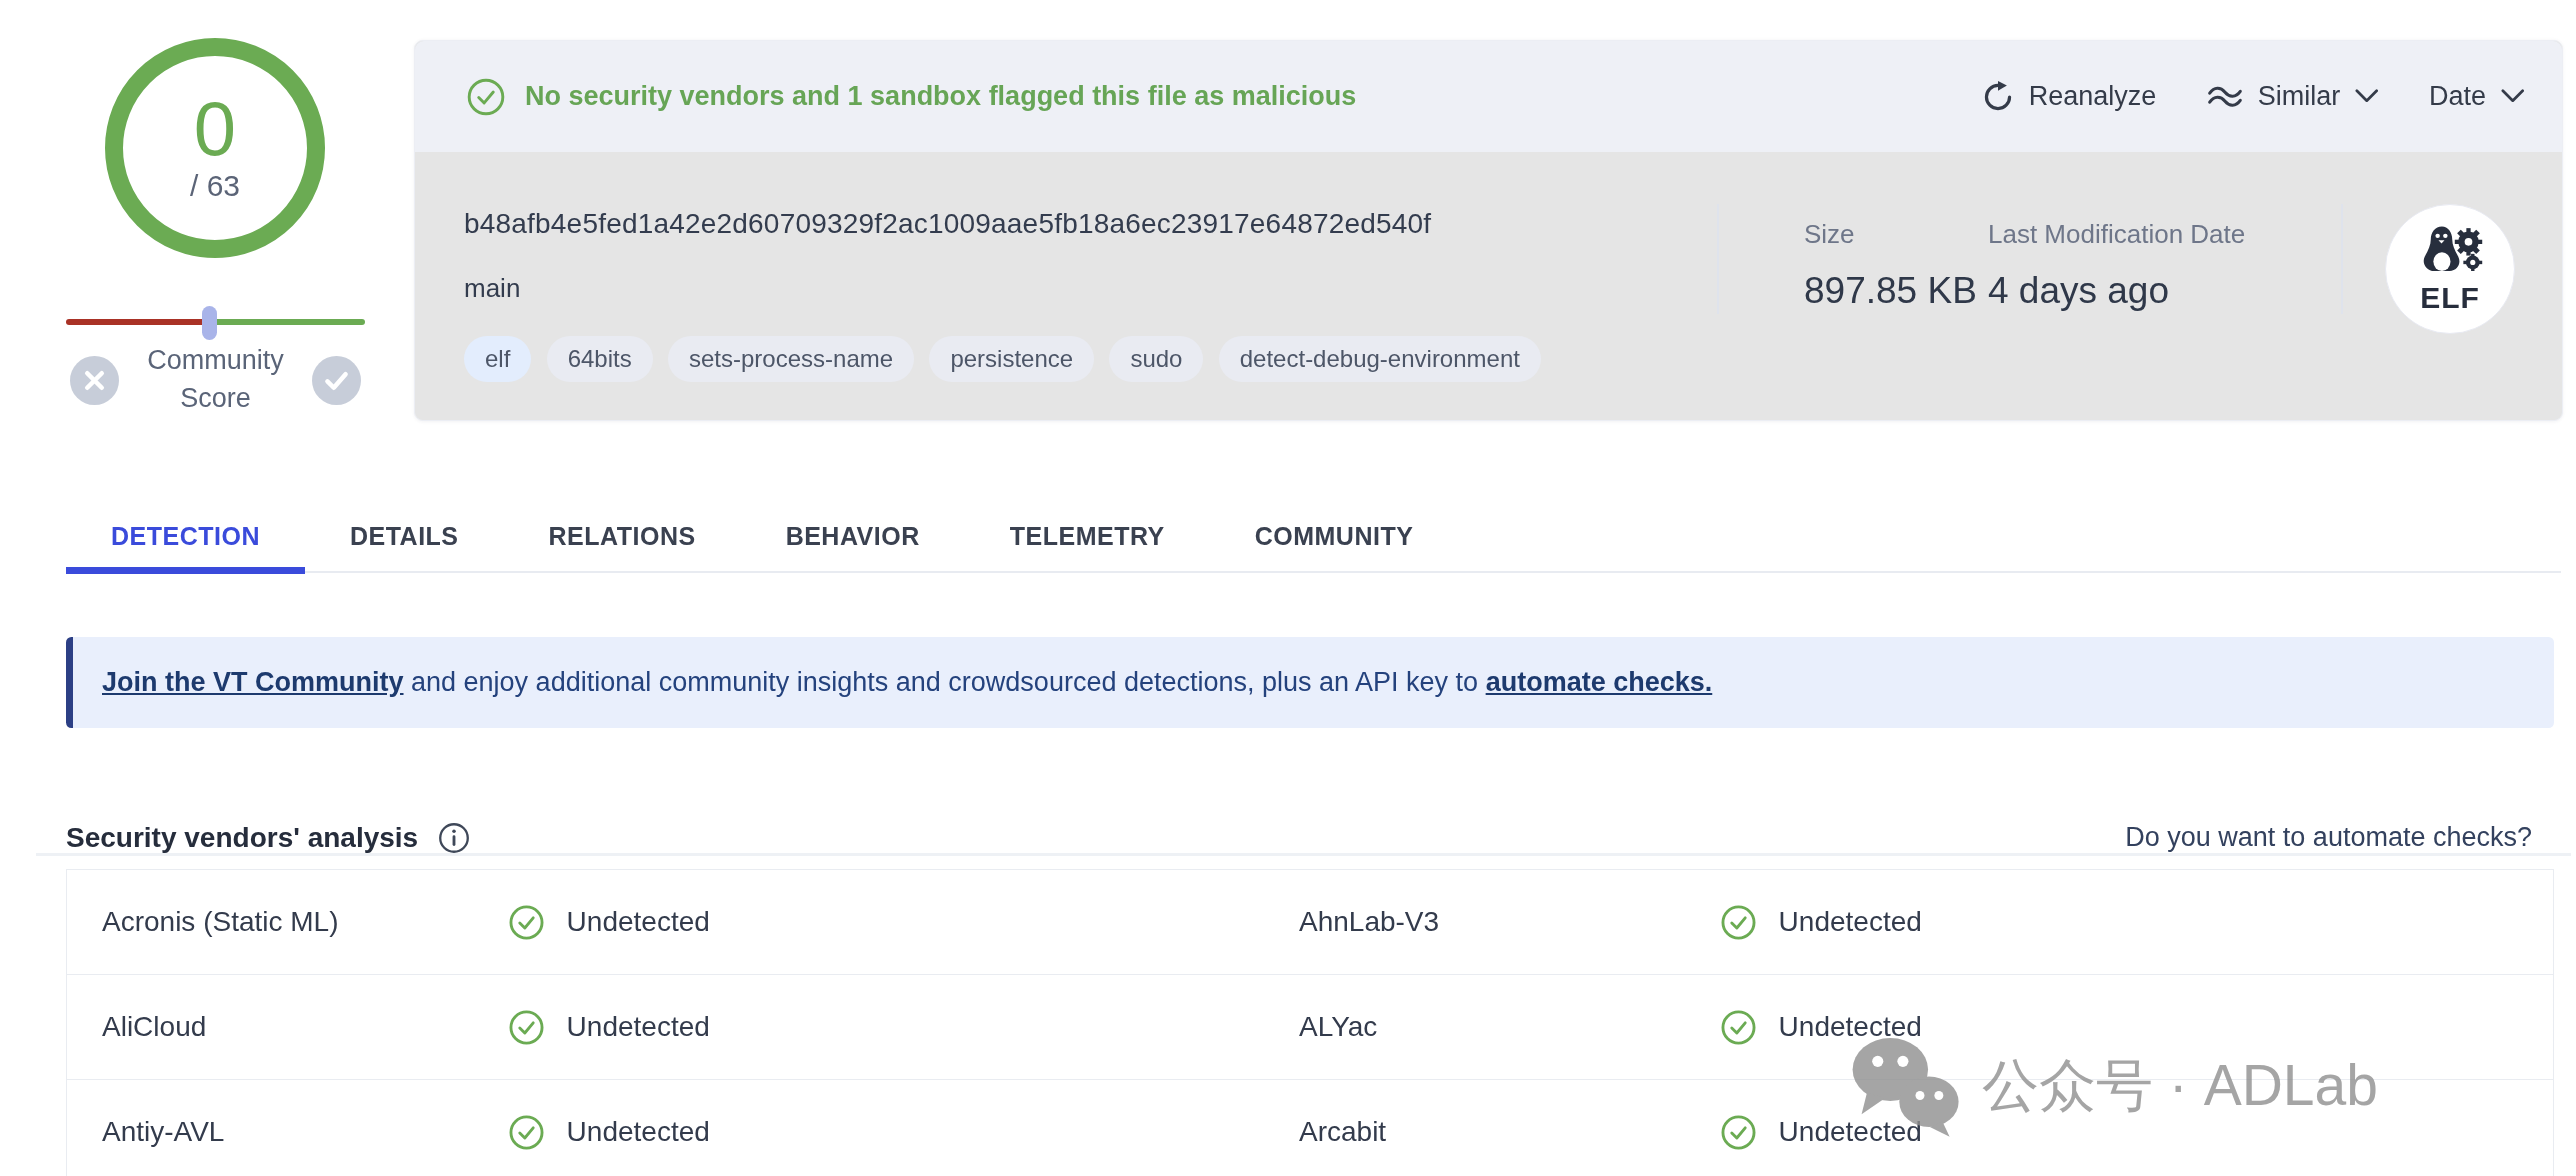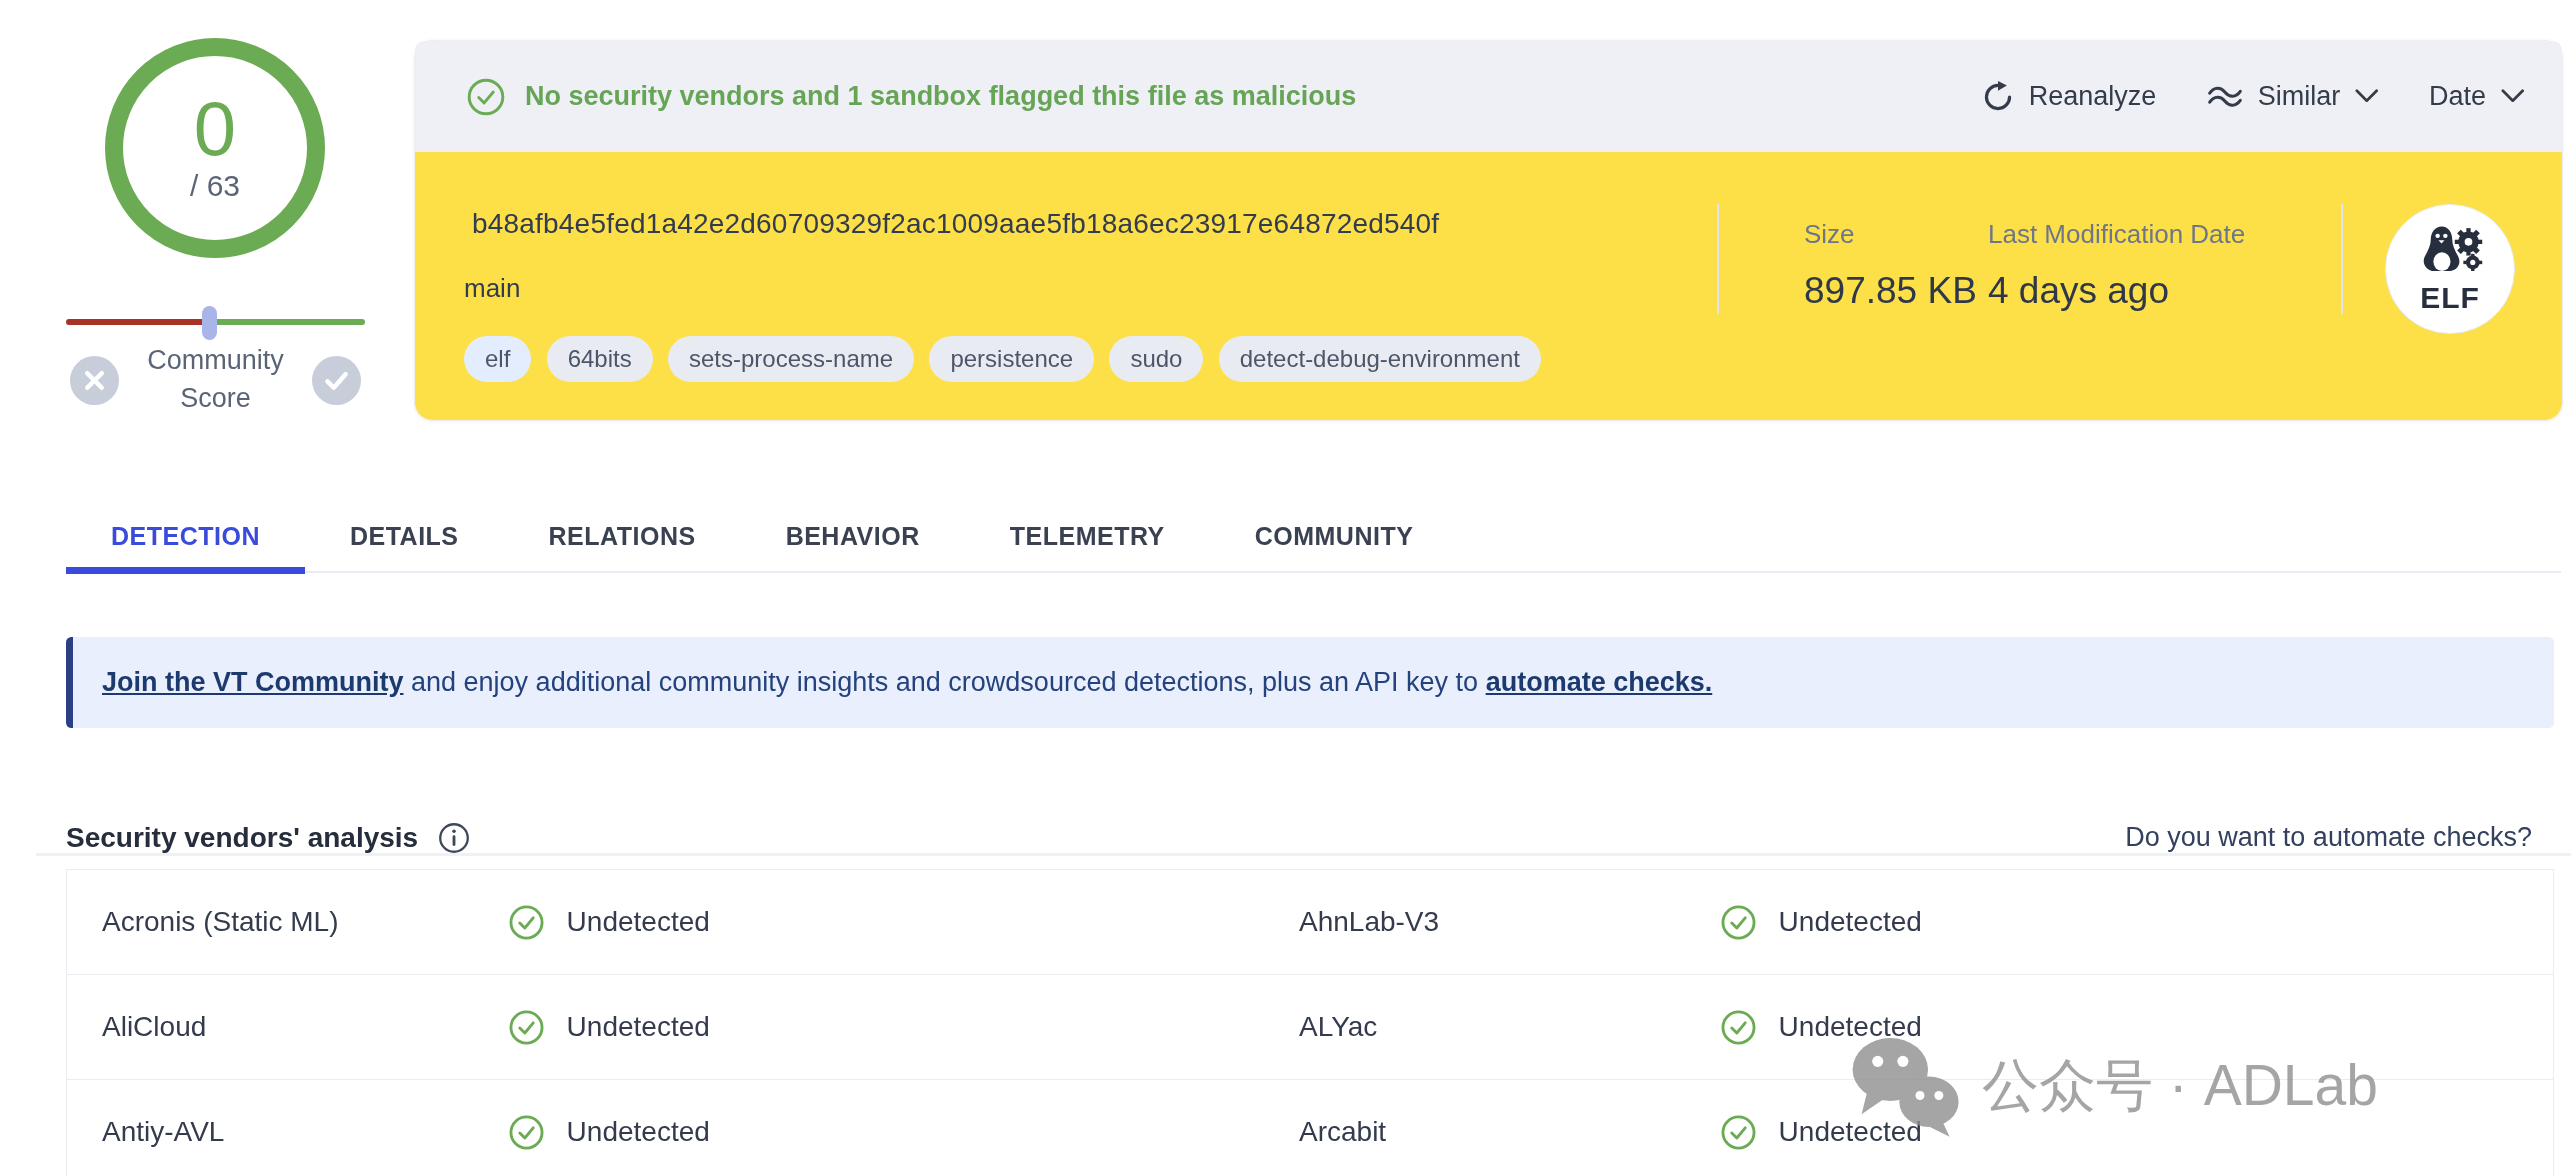--- a/index.html
+++ b/index.html
@@ -14,30 +14,30 @@
   .score-den{font-size:30px;color:#5b6477;margin-top:3.6px;}
   .slider{position:absolute;left:66px;top:319px;width:299px;height:6.3px;display:flex;}
   .slider-red{width:143px;height:6.3px;background:#a93226;border-radius:3.6px 0 0 3.6px;}
   .slider-green{flex:1;height:6.3px;background:#6bab53;border-radius:0 3.6px 3.6px 0;}
   .slider-handle{position:absolute;left:202px;top:306px;width:15.3px;height:34px;border-radius:8px;background:#a9b4e9;}
   .community-label{position:absolute;left:66px;top:341px;width:299px;text-align:center;
     font-size:27px;line-height:38px;color:#5a6478;}
   .vote{position:absolute;width:49px;height:49px;top:356px;cursor:pointer;}
   .vote.x{left:70px;} .vote.ok{left:312px;}
   
-  .card{position:absolute;left:414px;top:40px;width:2147px;height:379px;background:#fde047;
-    border:0.9px solid #eceef4;border-radius:19px;box-shadow:0 0.9px 3.6px rgba(30,40,70,.06);}
+  .card{position:absolute;left:414px;top:40px;width:2147px;height:379px;background:#e5e5e5;
+    border:0.9px solid #eceef4;border-radius:9px;box-shadow:0 0.9px 3.6px rgba(30,40,70,.06);}
   .strip{height:111px;background:#eef0f6;border-radius:9px 9px 0 0;display:flex;align-items:center;
     justify-content:space-between;padding:0 38px 0 51px;box-sizing:border-box;}
   .strip-left{display:flex;align-items:center;gap:19px;}
   .strip-msg{font-size:27px;font-weight:bold;color:#67a556;}
   .strip-right{display:flex;align-items:center;gap:51px;}
   .hbtn{display:flex;align-items:center;gap:14.4px;font-size:27px;color:#343b49;cursor:pointer;}
   .card-body{position:relative;height:267px;}
-  .hash{position:absolute;left:49px;top:56px;font-size:28px;color:#333c4e;letter-spacing:0.2px;margin-left:8px;}
+  .hash{position:absolute;left:49px;top:56px;font-size:28px;color:#333c4e;letter-spacing:0.2px;}
   .fname{position:absolute;left:49px;top:121px;font-size:26px;color:#333c4e;}
   .tags{position:absolute;left:49px;top:184px;display:flex;gap:15.3px;}
   .tag{height:46px;line-height:46px;border-radius:23.5px;padding:0 21px;font-size:24px;color:#4d5668;
     background:#e9ebf2;cursor:pointer;}
   .tag-blue{background:#e3edfd;}
   .meta{position:absolute;top:67px;}
   .meta .lbl{font-size:26px;color:#6e7689;}
   .meta .val{font-size:37px;color:#2f3849;margin-top:20px;}
   .vdiv{position:absolute;top:52px;width:1.8px;height:110px;background:#dfe3ec;}
   .elf-badge{position:absolute;left:1970px;top:52px;width:130px;height:130px;border-radius:50%;

